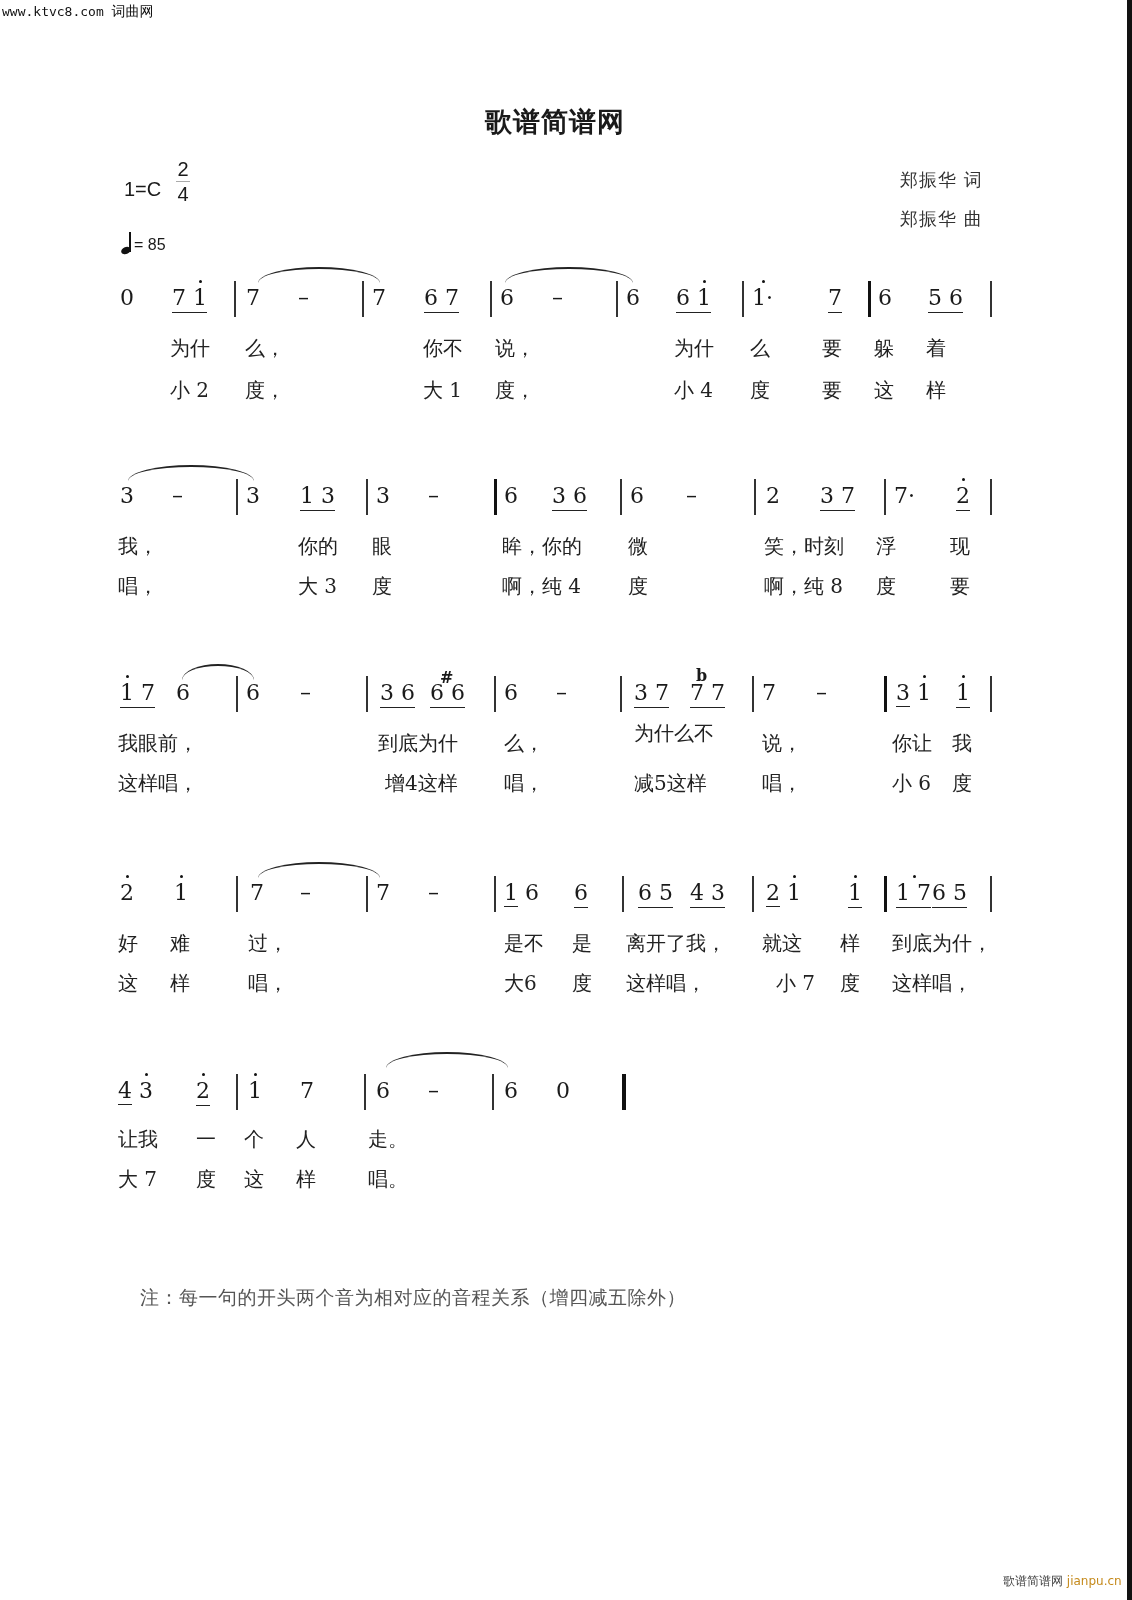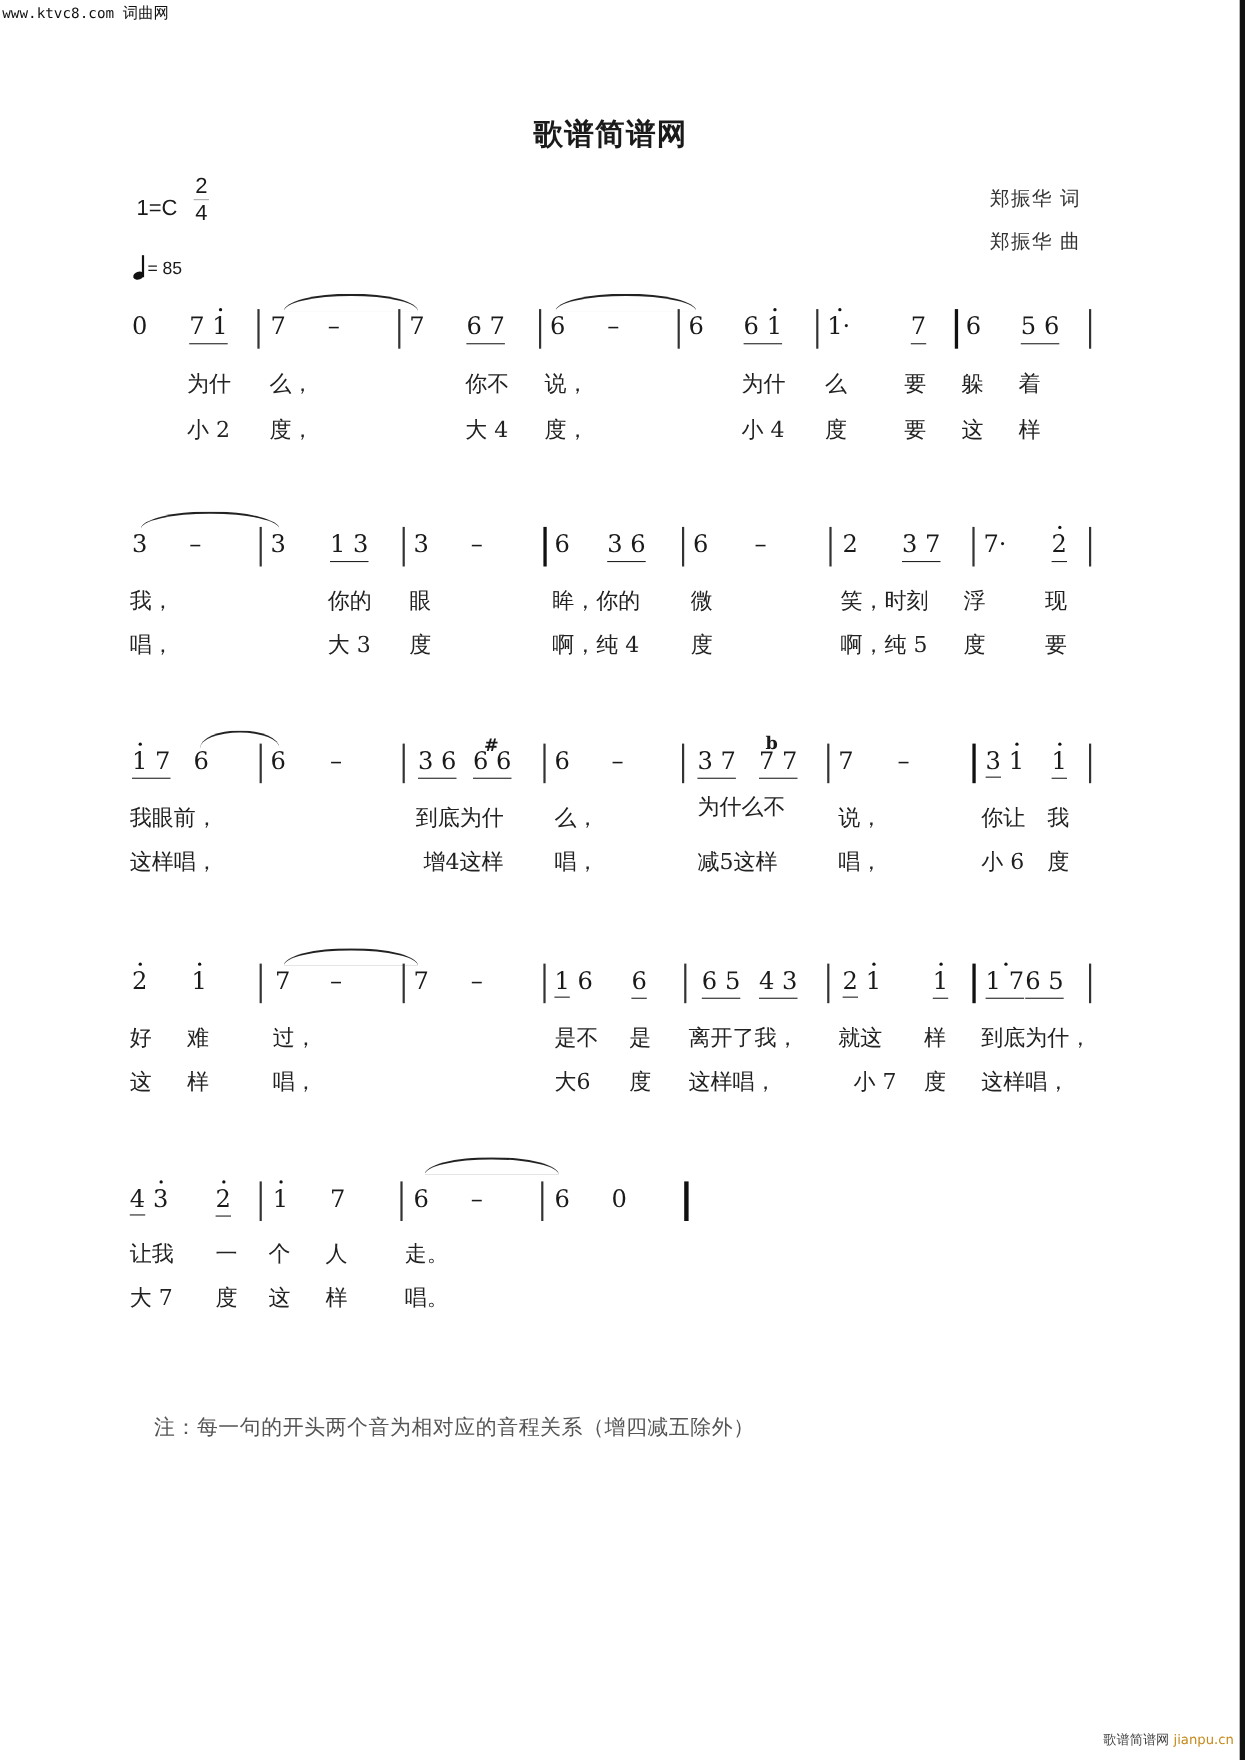--- a/index.html
+++ b/index.html
@@ -91,21 +91,21 @@
   <span class="lyr" style="left:423px;top:50px">你不</span>
   <span class="lyr" style="left:495px;top:50px">说，</span>
   <span class="lyr" style="left:674px;top:50px">为什</span>
   <span class="lyr" style="left:750px;top:50px">么</span>
   <span class="lyr" style="left:822px;top:50px">要</span>
   <span class="lyr" style="left:874px;top:50px">躲</span>
   <span class="lyr" style="left:926px;top:50px">着</span>
 
   <span class="lyr" style="left:170px;top:92px">小 2</span>
   <span class="lyr" style="left:245px;top:92px">度，</span>
-  <span class="lyr" style="left:423px;top:92px">大 4</span>
+  <span class="lyr" style="left:423px;top:92px">大 1</span>
   <span class="lyr" style="left:495px;top:92px">度，</span>
   <span class="lyr" style="left:674px;top:92px">小 4</span>
   <span class="lyr" style="left:750px;top:92px">度</span>
   <span class="lyr" style="left:822px;top:92px">要</span>
   <span class="lyr" style="left:874px;top:92px">这</span>
   <span class="lyr" style="left:926px;top:92px">样</span>
 </div>
 
 <div class="row" style="top:483px">
   <div class="slur" style="left:128px;top:-18px;width:126px"></div>
@@ -138,21 +138,21 @@
   <span class="lyr" style="left:628px;top:50px">微</span>
   <span class="lyr" style="left:764px;top:50px">笑，时刻</span>
   <span class="lyr" style="left:876px;top:50px">浮</span>
   <span class="lyr" style="left:950px;top:50px">现</span>
 
   <span class="lyr" style="left:118px;top:90px">唱，</span>
   <span class="lyr" style="left:298px;top:90px">大 3</span>
   <span class="lyr" style="left:372px;top:90px">度</span>
   <span class="lyr" style="left:502px;top:90px">啊，纯 4</span>
   <span class="lyr" style="left:628px;top:90px">度</span>
-  <span class="lyr" style="left:764px;top:90px">啊，纯 5</span>
+  <span class="lyr" style="left:764px;top:90px">啊，纯 8</span>
   <span class="lyr" style="left:876px;top:90px">度</span>
   <span class="lyr" style="left:950px;top:90px">要</span>
 </div>
 
 <div class="row" style="top:680px">
   <span class="tok u" style="left:120px"><span class="dot">1</span> <span>7</span></span>
   <span class="tok" style="left:176px">6</span>
   <div class="slur" style="left:182px;top:-16px;width:72px"></div>
   <span class="bar" style="left:236px;top:-4px"></span>
   <span class="tok" style="left:246px">6</span>

